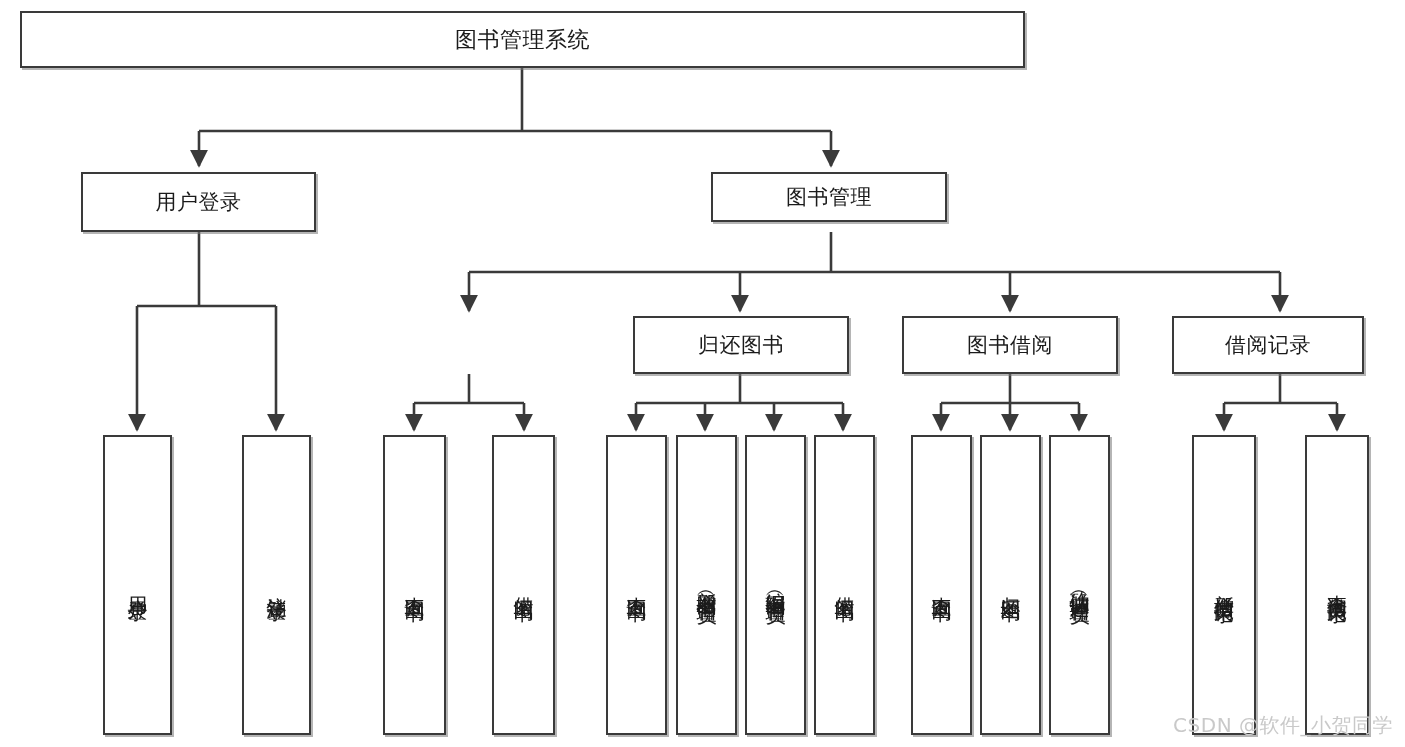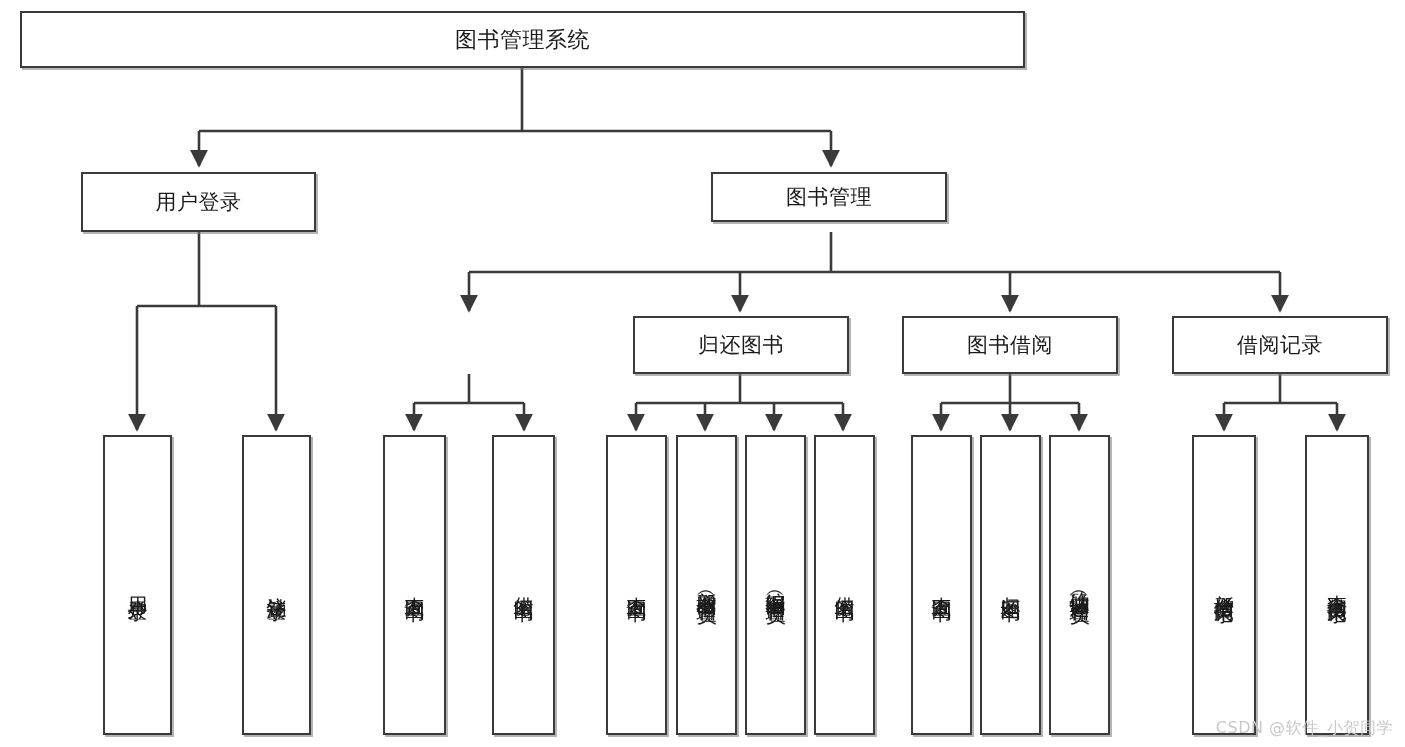--- a/index.html
+++ b/index.html
@@ -62,21 +62,21 @@
     font-size: 20px;
     letter-spacing: 2px;
     line-height: 1.05;
     white-space: nowrap;
     max-height: 100%;
   }
   #watermark {
     position: absolute;
     right: 12px;
     bottom: 8px;
-    font-size: 16px;
+    font-size: 20px;
     color: #c9c9c9;
     letter-spacing: 0.5px;
     white-space: nowrap;
     z-index: 6;
     pointer-events: none;
   }
 </style>
 </head>
 <body>
 
@@ -142,21 +142,21 @@
   <div class="node horiz" style="left:711px; top:172px; width:236px; height:50px;">
     <span class="label">图书管理</span>
   </div>
 
   <div class="node horiz" style="left:633px; top:316px; width:216px; height:58px;">
     <span class="label">归还图书</span>
   </div>
   <div class="node horiz" style="left:902px; top:316px; width:216px; height:58px;">
     <span class="label">图书借阅</span>
   </div>
-  <div class="node horiz" style="left:1172px; top:316px; width:216px; height:58px;">
+  <div class="node horiz" style="left:1172px; top:316px; width:192px; height:58px;">
     <span class="label">借阅记录</span>
   </div>
 
   <div class="node vert" style="left:103px; top:435px; width:69px; height:300px;">
     <span class="label">用户登录</span>
   </div>
   <div class="node vert" style="left:242px; top:435px; width:69px; height:300px;">
     <span class="label">注销登录</span>
   </div>
 

